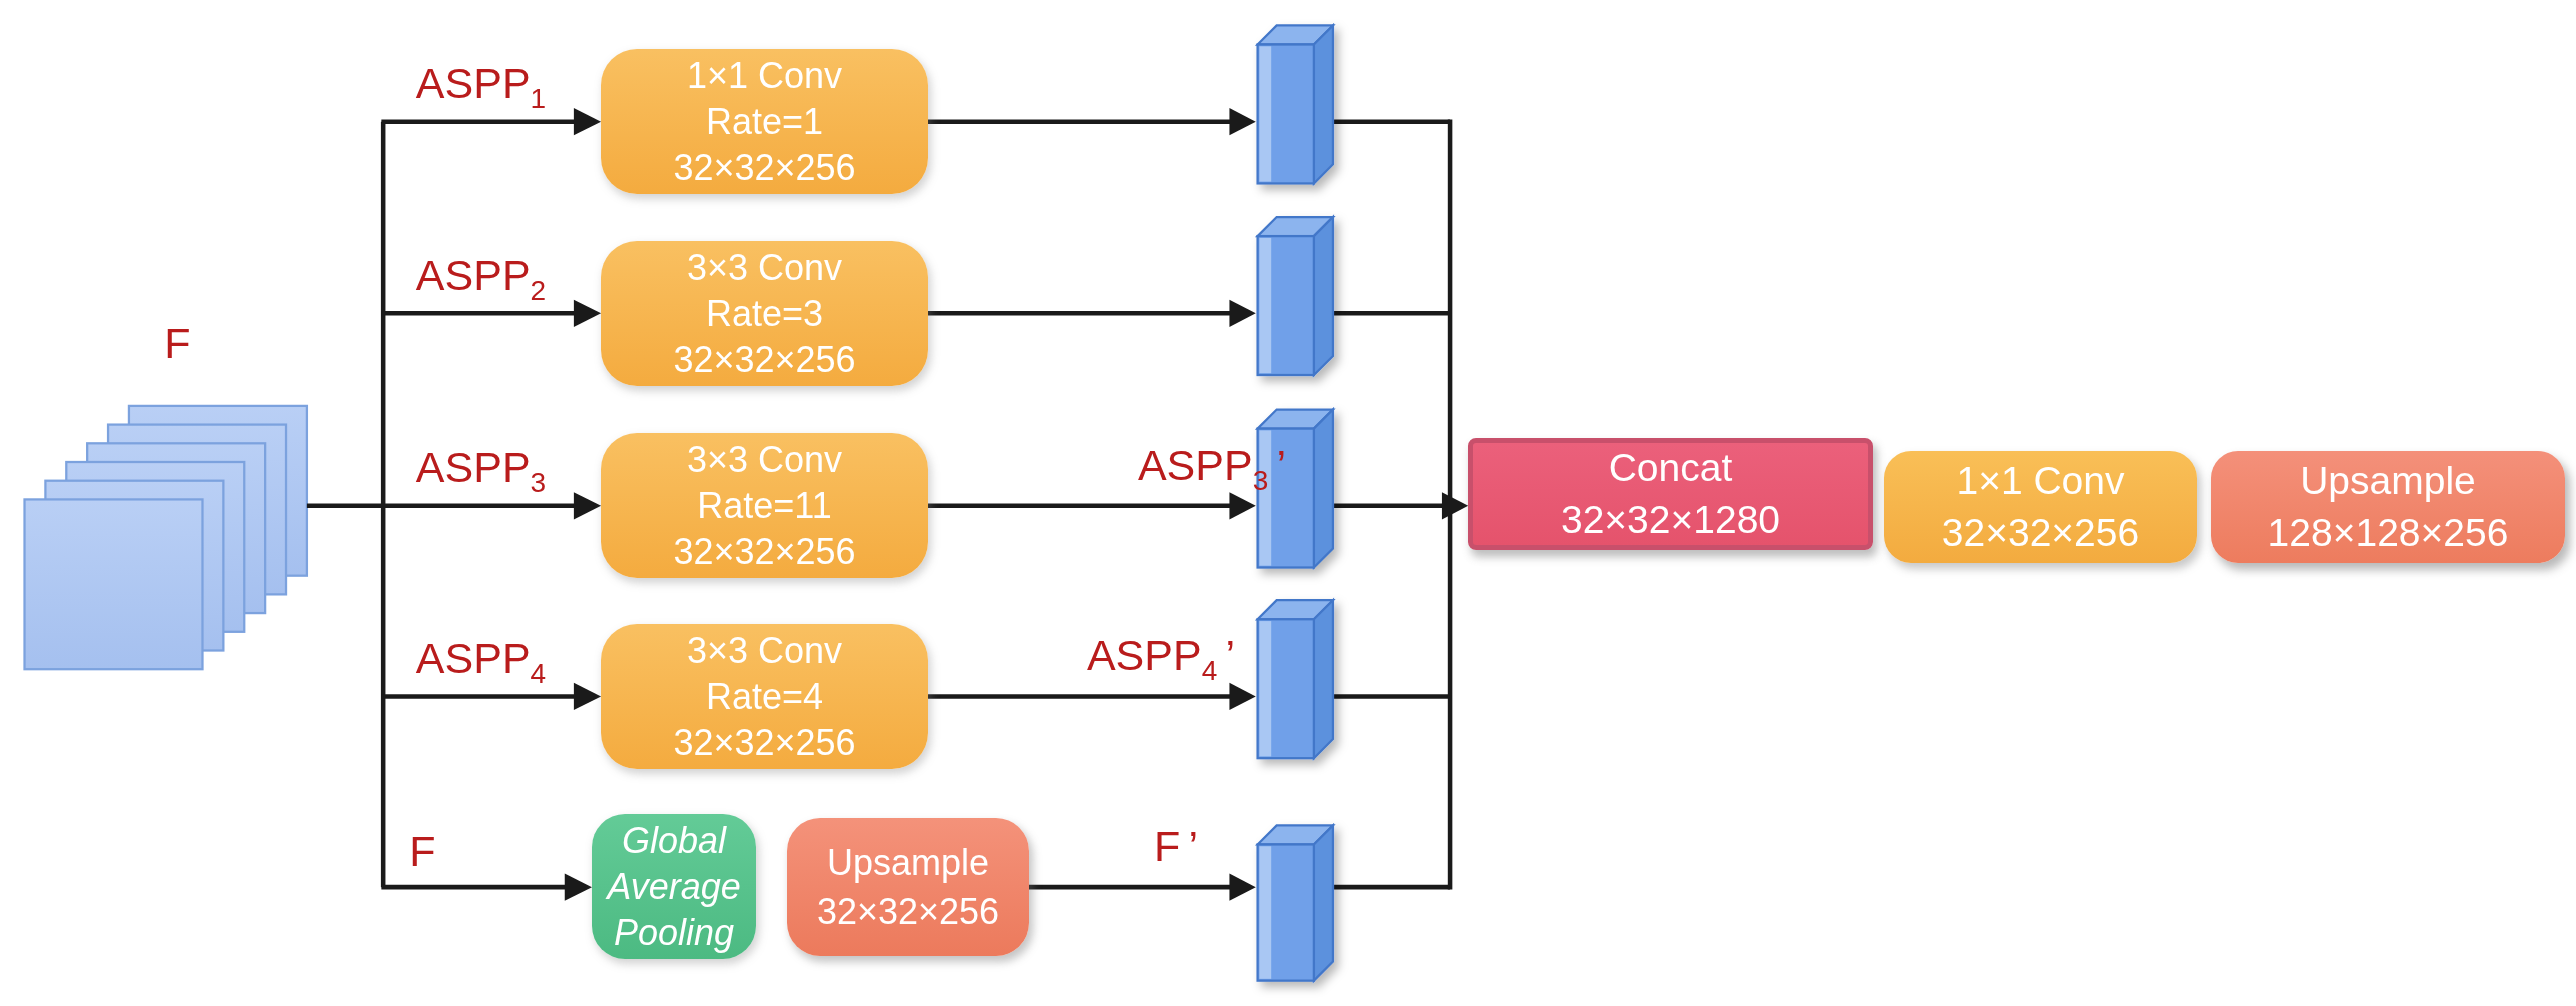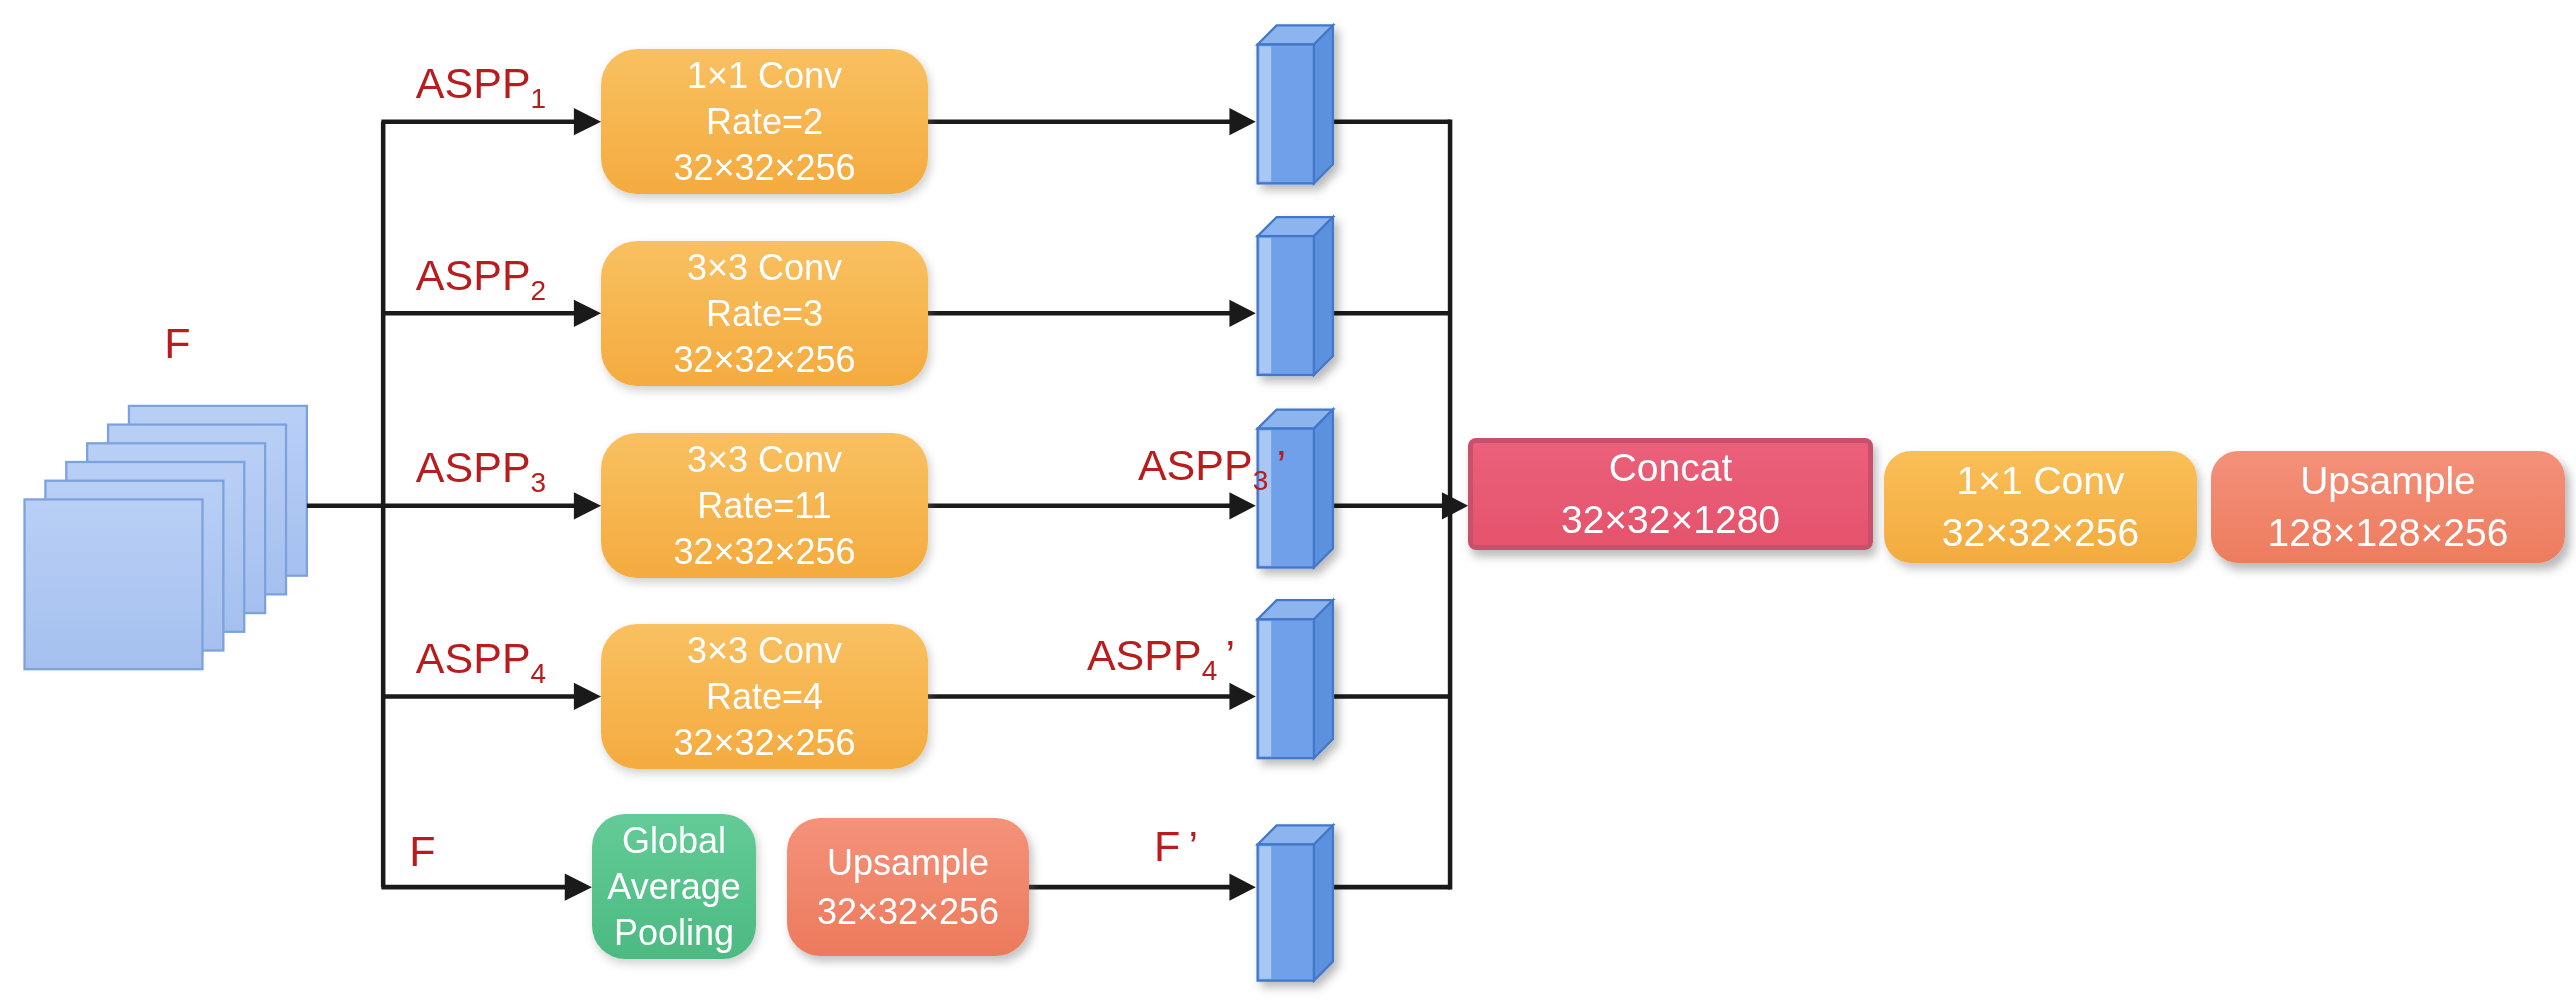--- a/index.html
+++ b/index.html
@@ -40,21 +40,21 @@
     border-radius:36px;
     background:linear-gradient(#f9c061,#f4ab3f);
     box-shadow:2.7px 4.5px 8.2px rgba(130,130,130,.35);
     font-size:36px;line-height:46px;
   }
   .gap-box{
     left:592px;top:814px;width:164px;height:145px;
     border-radius:33px;
     background:linear-gradient(#63cb97,#4cba82);
     box-shadow:2.7px 4.5px 8.2px rgba(130,130,130,.35);
-    font-size:36px;line-height:46px;
+    font-size:36px;line-height:46px;font-style:italic;
   }
   .up5-box{
     left:787px;top:818px;width:242px;height:138px;
     border-radius:33px;
     background:linear-gradient(#f4927a,#ec7a5c);
     box-shadow:3.6px 5.4px 9px rgba(110,110,110,.4);
     font-size:36px;line-height:49px;
   }
   .concat-box{
     left:1468px;top:438px;width:405px;height:112px;
@@ -185,21 +185,21 @@
 
   <div class="lbl center" style="left:123px;top:316px;width:109px;">
     <span>F</span>
   </div>
 
   <div class="lbl center" style="left:383px;top:56px;width:196px;">
     <span>ASPP</span><sub>1</sub>
   </div>
   <div class="node branch-box" style="left:601px;top:49px;">
     <span>1×1 Conv</span>
-    <span>Rate=2</span>
+    <span>Rate=1</span>
     <span>32×32×256</span>
   </div>
 
   <div class="lbl center" style="left:383px;top:248px;width:196px;">
     <span>ASPP</span><sub>2</sub>
   </div>
   <div class="node branch-box" style="left:601px;top:241px;">
     <span>3×3 Conv</span>
     <span>Rate=3</span>
     <span>32×32×256</span>

